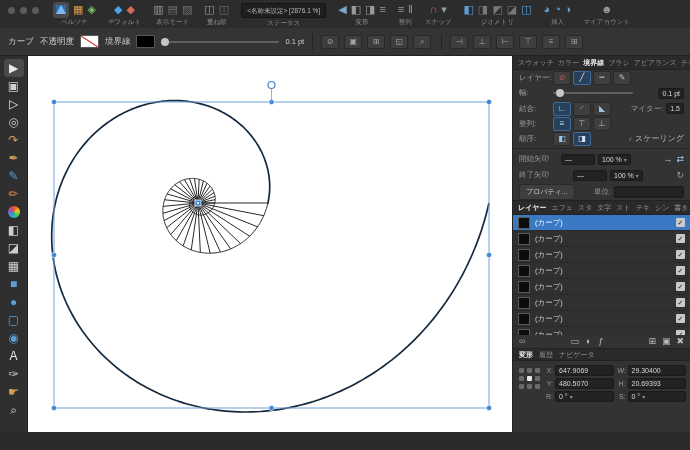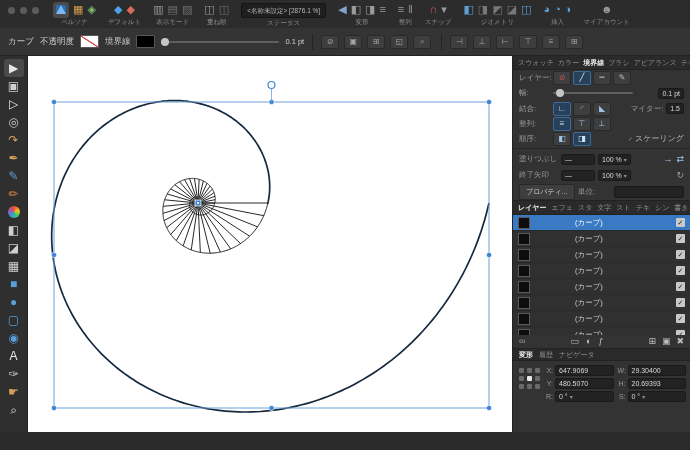--- a/index.html
+++ b/index.html
@@ -63,21 +63,21 @@
   .caret{color:#8f8f8f;font-size:6px;margin-left:2px;}
   .pdivider{height:1px;background:#262626;margin:2px 0;}
   #propsBtn{background:#3e3e3e;border:1px solid #292929;border-radius:2px;color:#cfcfcf;
     font-size:7px;padding:2px 6px;}
   #studioTabs{height:13px;background:#2a2a2a;border-top:1px solid #222;border-bottom:1px solid #222;
     display:flex;align-items:center;gap:5px;padding:0 5px;overflow:hidden;}
   #layers{height:120px;overflow:hidden;background:#303030;}
   .lrow{height:15px;display:flex;align-items:center;border-bottom:1px solid #2a2a2a;padding:0 5px;}
   .lrow.sel{background:#3a79c4;}
   .lthumb{width:10px;height:10px;background:#0d0d0d;border:1px solid #5a5a5a;margin-right:5px;flex:none;}
-  .lname{font-size:7.5px;color:#cfcfcf;flex:1;margin-left:40px;}
+  .lname{font-size:7.5px;color:#cfcfcf;flex:1;}
   .lrow.sel .lname{color:#fff;}
   .lcheck{width:9px;height:9px;background:#c9c9c9;border-radius:1px;color:#222;font-size:7px;
     line-height:9px;text-align:center;flex:none;}
   #iconbar{height:13px;display:flex;align-items:center;padding:0 6px;gap:6px;background:#333;}
   #iconbar .gic{font-size:9px;color:#9a9a9a;}
   #ttabs{height:11px;background:#2a2a2a;border-top:1px solid #222;border-bottom:1px solid #222;
     display:flex;align-items:center;gap:6px;padding:0 6px;}
   #transform{height:43px;display:flex;align-items:flex-start;padding:4px 4px 0 6px;gap:5px;box-sizing:border-box;}
   #anchor{display:grid;grid-template-columns:repeat(3,5px);grid-gap:3px;margin-top:3px;}
   .adot{width:5px;height:5px;background:#6a6a6a;border-radius:1px;}
@@ -353,38 +353,38 @@
           <span class="pbtn act">◨</span>
         </span>
       <span class="spacer"></span>
       <span style="display:flex;align-items:center;gap:2px">
         <span class="caret">✓</span>
         <span>スケーリング</span>
       </span>
     </div>
     <div class="pdivider"></div>
     <div class="prow" style="height:16px">
-      <span class="plab" style="width:42px">塗りつぶし</span>
+      <span class="plab" style="width:42px">開始矢印</span>
       <span class="vbox" style="width:26px"><span>—</span></span>
       <span class="vbox" style="margin-left:3px"><span>100 %</span><span class="caret">▾</span></span>
       <span class="spacer"></span>
       <span class="gic" style="font-size:9px;color:#9fc3e4;margin-right:4px">→</span>
       <span class="gic" style="font-size:9px;color:#9fc3e4">⇄</span>
     </div>
     <div class="prow" style="height:16px">
-      <span class="plab" style="width:42px">終了矢印</span>
+      <span class="plab" style="width:54px">終了矢印</span>
       <span class="vbox" style="width:26px"><span>—</span></span>
       <span class="vbox" style="margin-left:3px"><span>100 %</span><span class="caret">▾</span></span>
       <span class="spacer"></span>
       <span class="gic" style="font-size:9px;color:#9a9a9a">↻</span>
     </div>
     <div class="prow" style="height:17px">
       <span id="propsBtn">プロパティ...</span>
       <span class="spacer"></span>
-      <span class="plab" style="width:auto;margin-right:19px">単位:</span>
+      <span class="plab" style="width:auto;margin-right:3px">単位:</span>
       <span class="vbox" style="width:62px;height:8px"></span>
     </div>
     <div id="studioTabs">
       <span class="ptab on">レイヤー</span>
       <span class="ptab">エフェ</span>
       <span class="ptab">スタ</span>
       <span class="ptab">文字</span>
       <span class="ptab">スト</span>
       <span class="ptab">テキ</span>
       <span class="ptab">シン</span>

